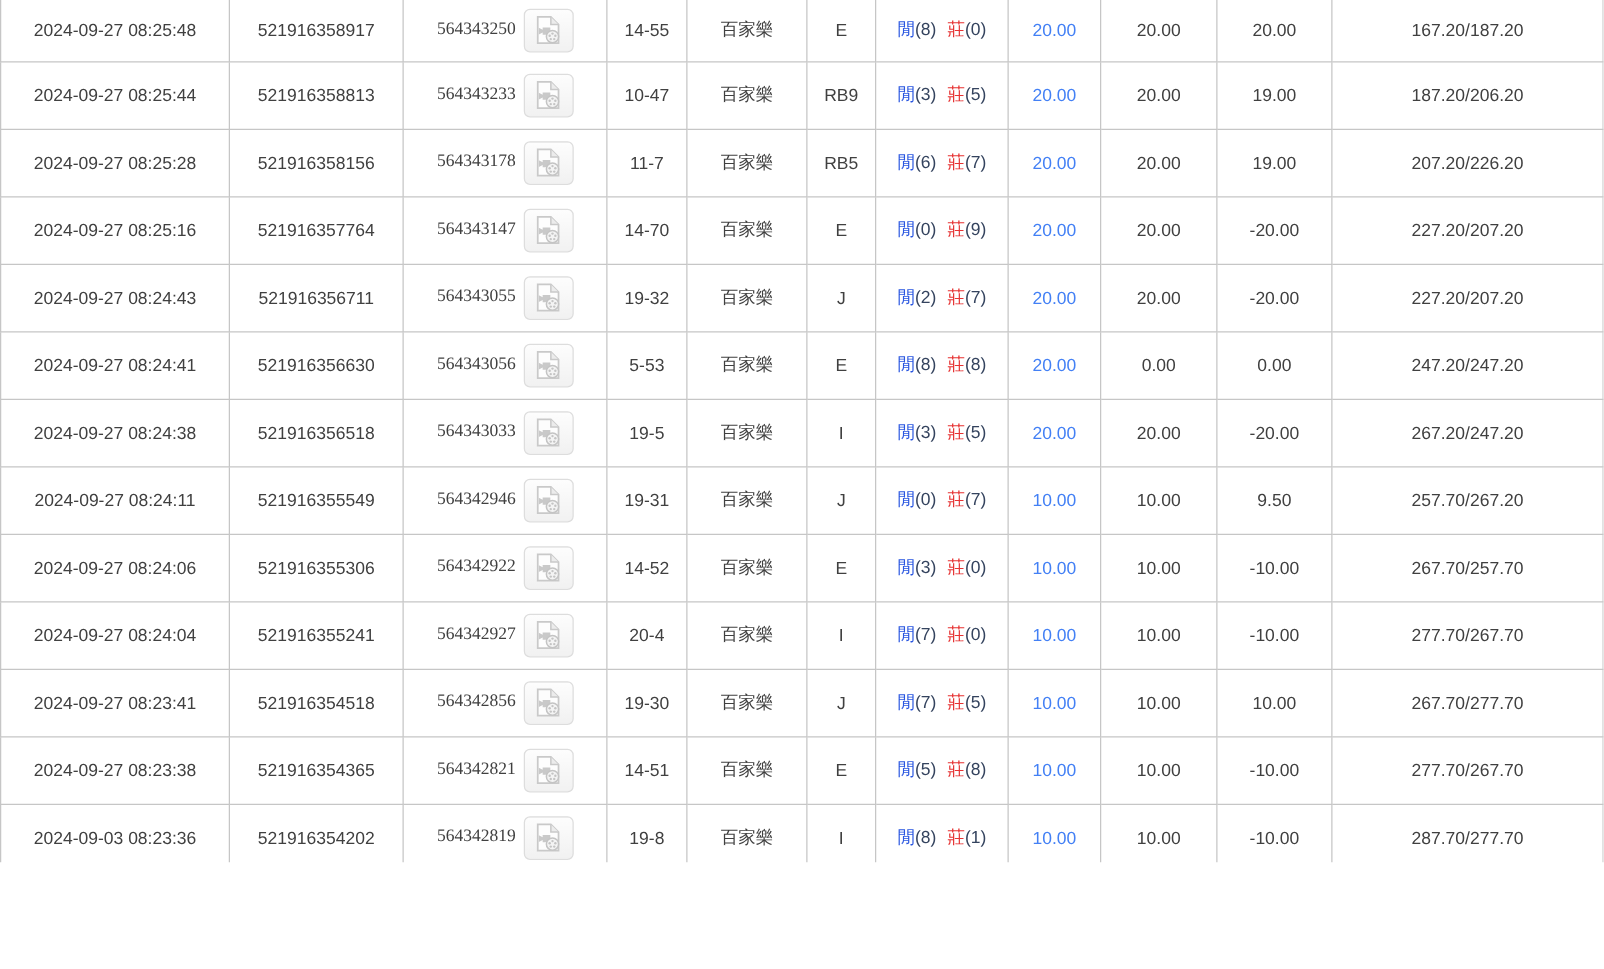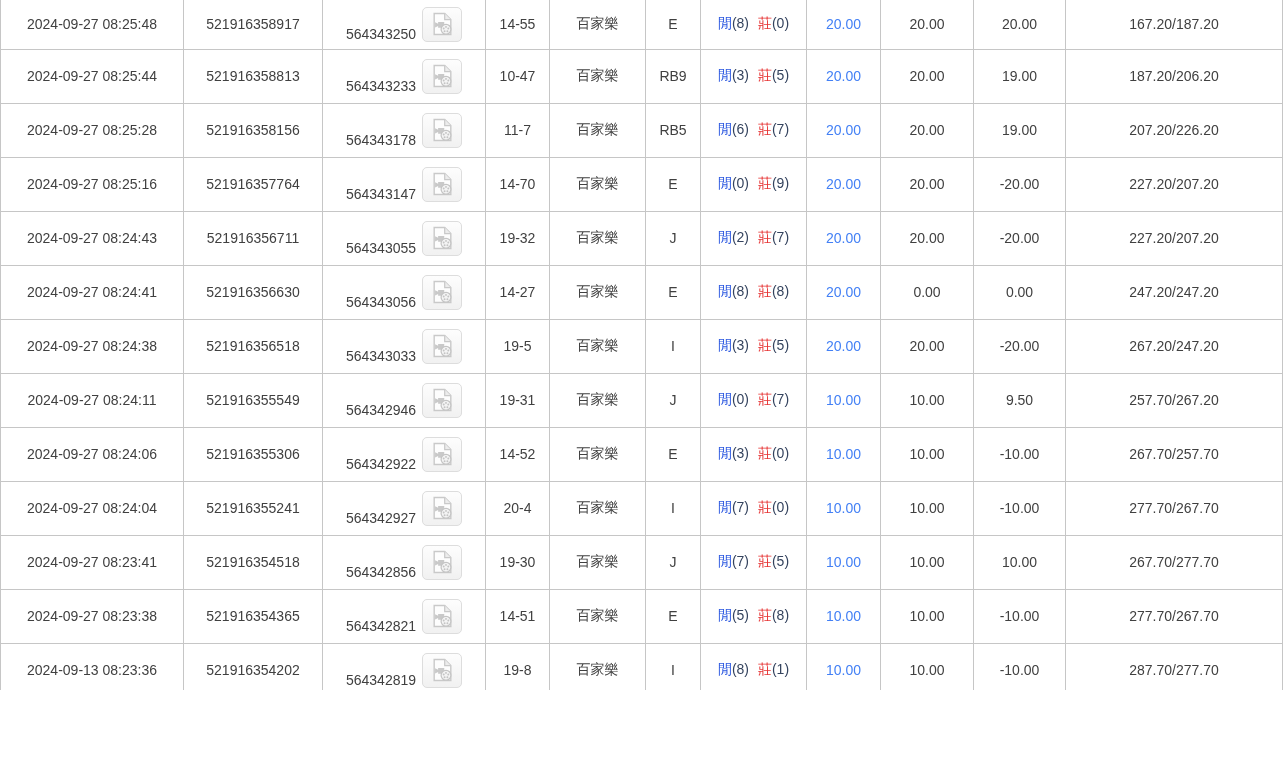--- a/index.html
+++ b/index.html
@@ -24,21 +24,21 @@
   table.records td{
     border:1px solid var(--grid);
     text-align:center;vertical-align:middle;
     font-size:14px;color:var(--text-dark);
     padding:0;overflow:hidden;white-space:nowrap;
   }
   tbody tr{height:54px;}
   tbody tr:first-child{height:49px;}
   tbody tr:first-child td{border-top:none;}
   td.col-type{font-size:13px;}
-  .round-inner{display:flex;align-items:flex-end;justify-content:center;gap:6px;}
+  .round-inner{display:flex;align-items:center;justify-content:center;gap:6px;font-family:Liberation Serif, serif;}
   .video-btn{
     width:38px;height:33px;border:1px solid #ddd;border-radius:5px;
     background:linear-gradient(#fdfdfd,#f1f1f1);
     display:inline-flex;align-items:center;justify-content:center;
     cursor:pointer;flex:0 0 auto;
   }
   .p-char{color:var(--player-blue);}
   .b-char{color:var(--banker-red);margin-left:5px;}
   .pts{color:var(--paren-navy);}
   .bet-link{color:var(--bet-blue);cursor:pointer;}
@@ -273,21 +273,21 @@
               <circle cx="16" cy="16.8" r="1.1" fill="#c4c4c4"></circle>
               <circle cx="18.6" cy="18.7" r="1.1" fill="#c4c4c4"></circle>
               <circle cx="17.6" cy="21.8" r="1.1" fill="#c4c4c4"></circle>
               <circle cx="14.4" cy="21.8" r="1.1" fill="#c4c4c4"></circle>
               <circle cx="13.4" cy="18.7" r="1.1" fill="#c4c4c4"></circle>
             </svg>
           </span>
         </span>
       </div>
     </td>
-    <td>14-27</td>
+    <td>5-53</td>
     <td>百家樂</td>
     <td class="col-type">E</td>
     <td>
       <span class="p-char">閒</span><span class="pts">(8)</span>
       <span class="b-char">莊</span><span class="pts">(8)</span>
     </td>
     <td>
       <span class="bet-link">20.00</span>
     </td>
     <td>0.00</td>
@@ -510,21 +510,21 @@
       <span class="b-char">莊</span><span class="pts">(8)</span>
     </td>
     <td>
       <span class="bet-link">10.00</span>
     </td>
     <td>10.00</td>
     <td class="neg">-10.00</td>
     <td>277.70/267.70</td>
   </tr>
         <tr>
-    <td>2024-09-13 08:23:36</td>
+    <td>2024-09-03 08:23:36</td>
     <td>521916354202</td>
     <td>
       <div class="round-inner">
         <span>564342819</span>
         <span class="video-btn">
           <span style="display:inline-flex">
             <svg width="21" height="24" viewBox="0 0 24 27" aria-hidden="true">
               <path d="M2.5 1.5 h12 l7 7 v17 h-19 z" fill="#fdfdfd" stroke="#c9c9c9" stroke-width="1.6"></path>
               <path d="M14.5 1.5 v7 h7" fill="#ececec" stroke="#c9c9c9" stroke-width="1.4"></path>
               <path d="M3.5 11.5 l3.5 1.8 v-2 h7 v6.5 h-7 v-2 l-3.5 1.8 z" fill="#c9c9c9"></path>

